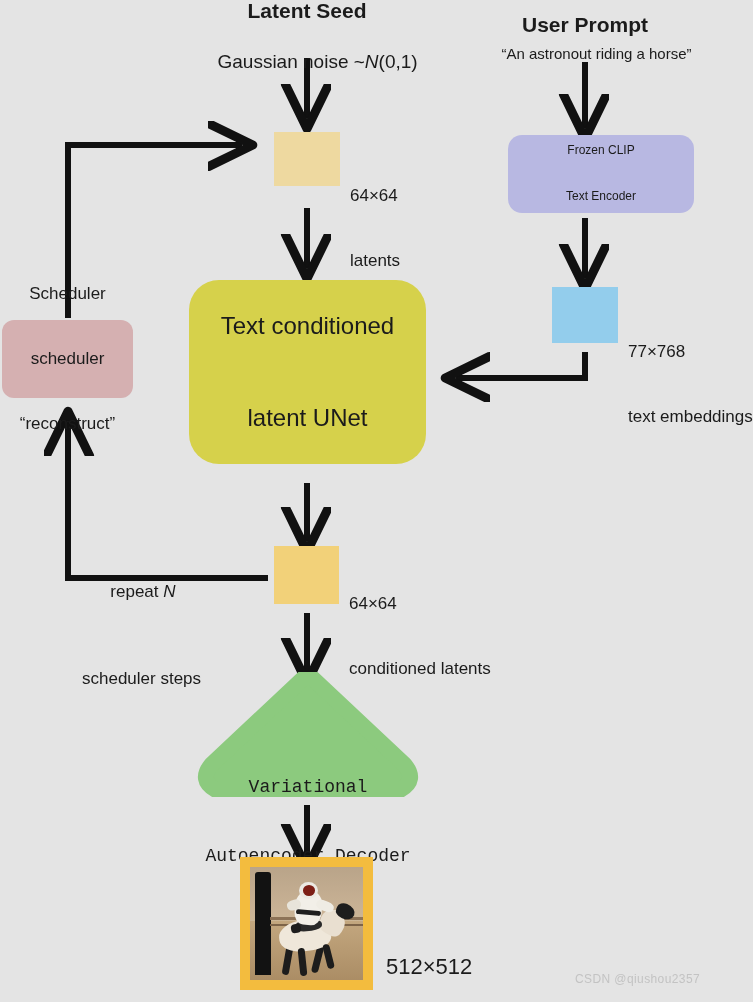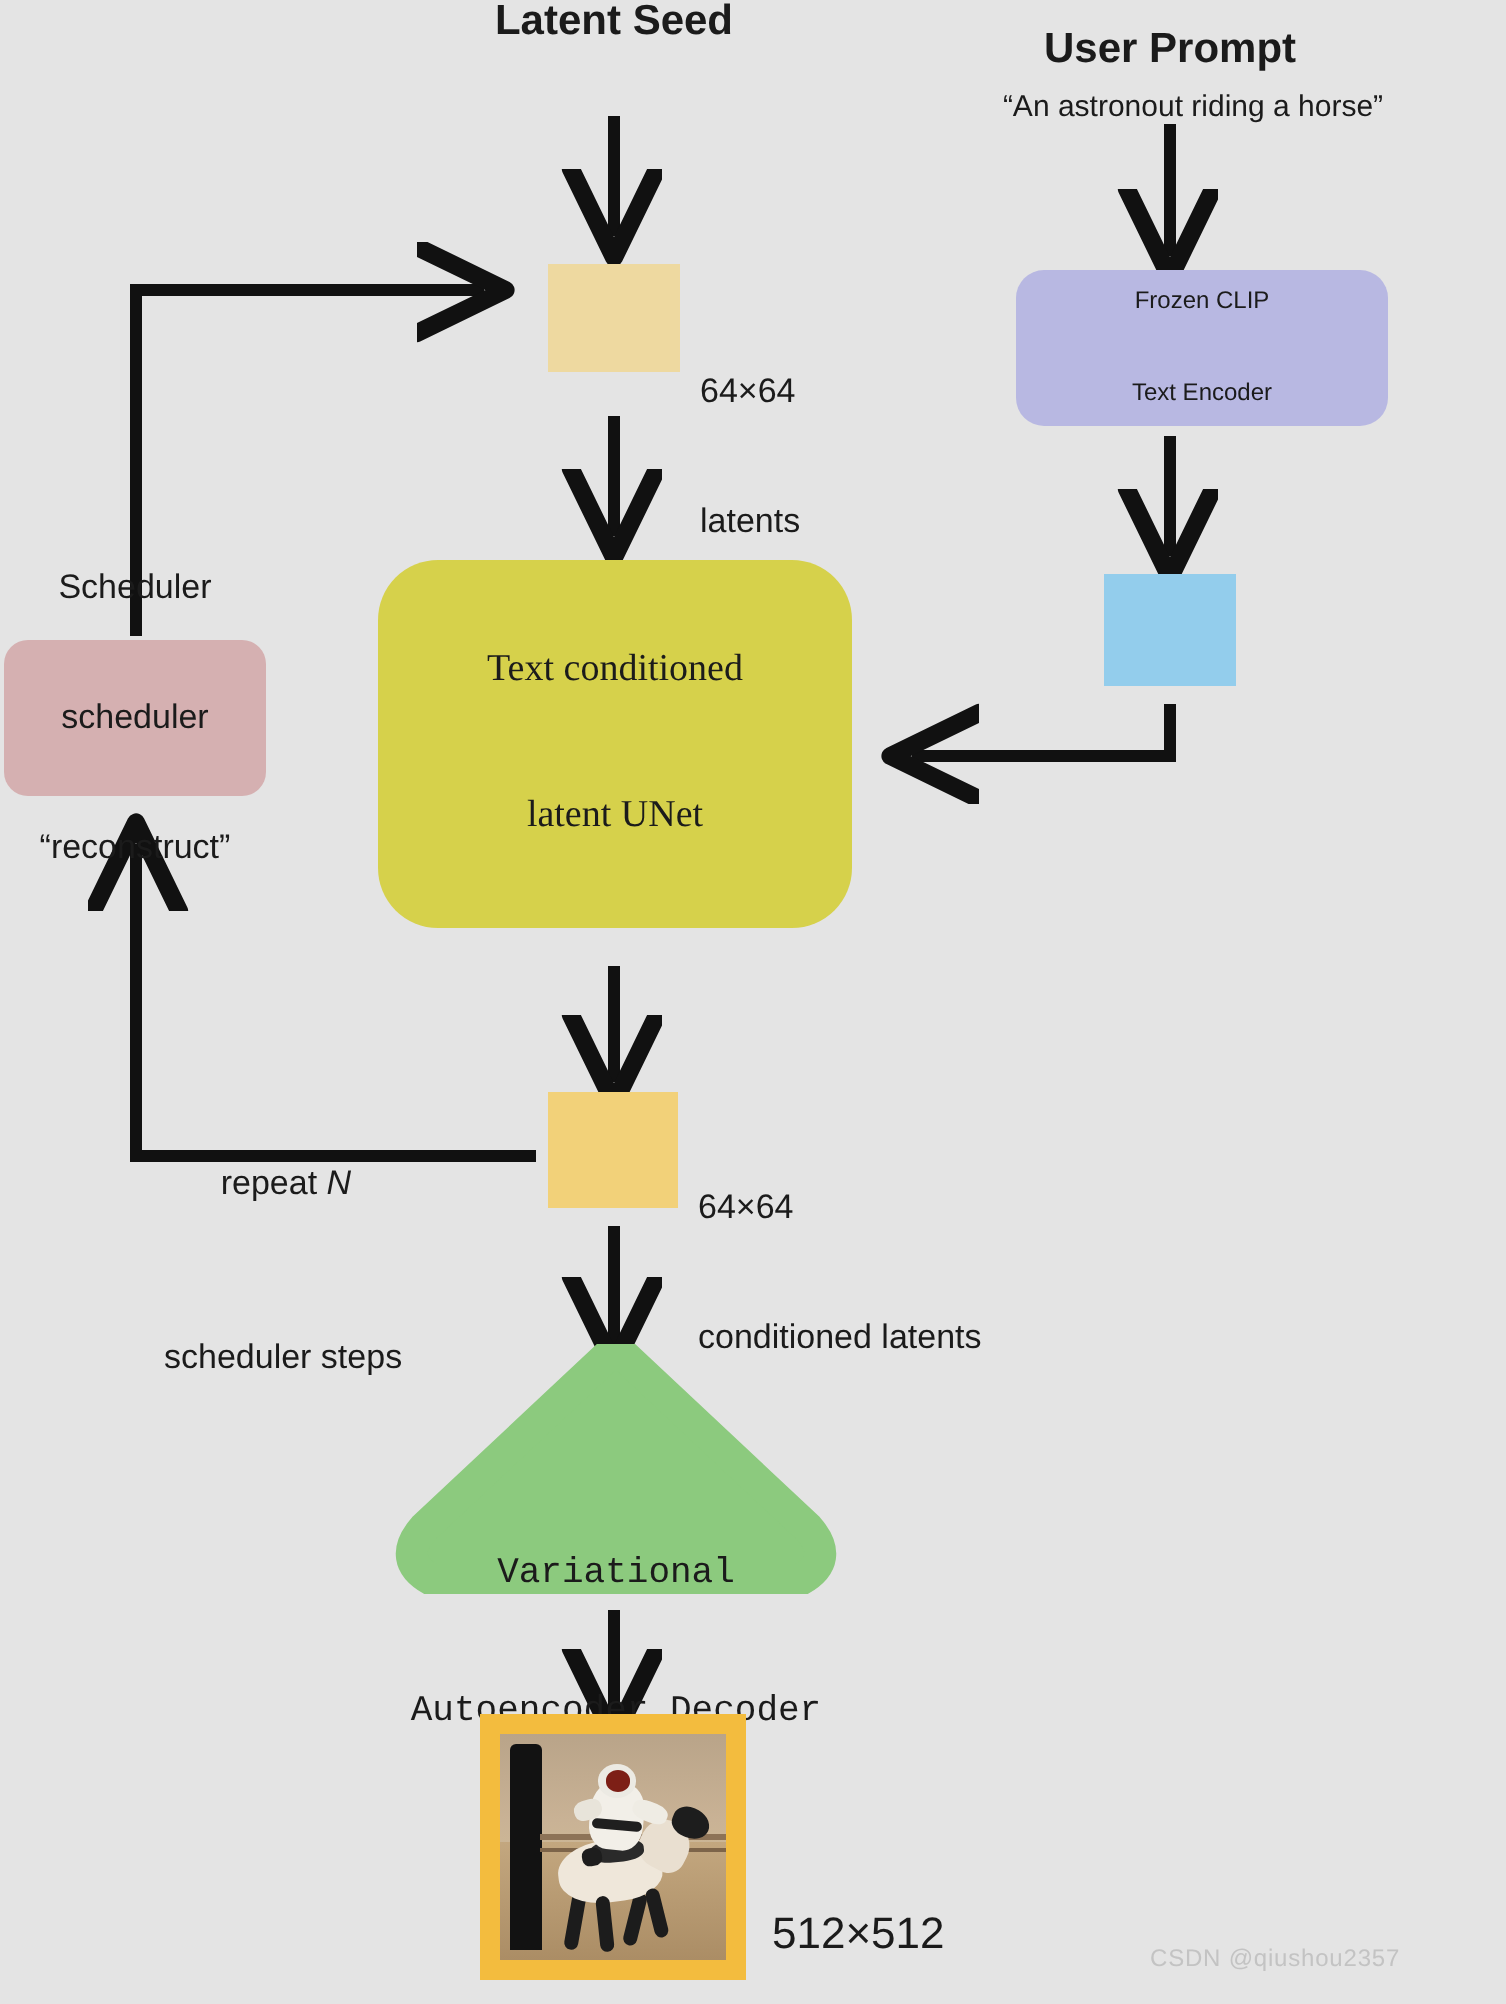--- a/index.html
+++ b/index.html
@@ -108,41 +108,48 @@
 
       <path d="M585,352 L585,378 L456,378"></path>
 
       <path d="M68,318 L68,145 L242,145"></path>
 
       <path d="M268,578 L68,578 L68,422"></path>
     </g>
   </svg>
 
   <div class="abs txt bold ctr" style="left:178px;top:-2px;width:258px;font-size:21px;">Latent Seed</div>
+  <div class="abs txt ctr" style="left:178px;top:26px;width:258px;font-size:19px;">
+    <span>Gaussian noise ~<i>N</i>(0,1)</span>
+  </div>
 
   <div class="abs txt bold ctr" style="left:455px;top:12px;width:260px;font-size:21px;">User Prompt</div>
   <div class="abs txt ctr" style="left:440px;top:44px;width:313px;font-size:15px;">“An astronout riding a horse”</div>
 
   <div class="sq latents-sq" style="left:274px;top:132px;width:66px;height:54px;"></div>
   <div class="abs txt" style="left:350px;top:141px;font-size:17px;">
     <div>64×64</div>
     <div>latents</div>
   </div>
 
   <div class="clip-box" style="left:508px;top:135px;width:186px;height:78px;">
     <div class="txt ctr" style="font-size:12px;">
       <div>Frozen CLIP</div>
       <div>Text Encoder</div>
     </div>
   </div>
 
   <div class="sq embed-sq" style="left:552px;top:287px;width:66px;height:56px;"></div>
+  <div class="abs txt" style="left:628px;top:297px;font-size:17px;">
+    <div>77×768</div>
+    <div>text embeddings</div>
+  </div>
 
   <div class="unet-box" style="left:189px;top:280px;width:237px;height:184px;">
-    <div class="txt ctr" style="font-size:19px;font-family:Liberation Serif, serif;">
+    <div class="txt ctr" style="font-size:24px;">
       <div>Text conditioned</div>
       <div>latent UNet</div>
     </div>
   </div>
 
   <div class="sched-box" style="left:2px;top:320px;width:131px;height:78px;">
     <div class="txt ctr" style="font-size:17px;">
       <div>Scheduler</div>
       <div>scheduler</div>
       <div>“reconstruct”</div>

